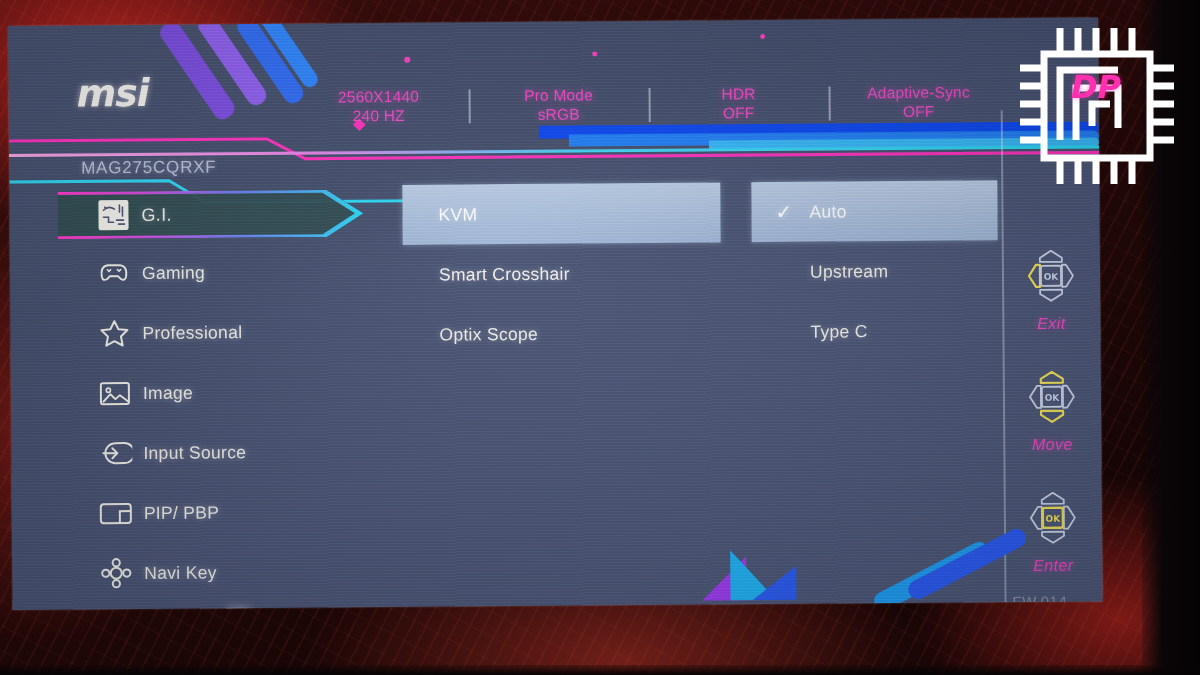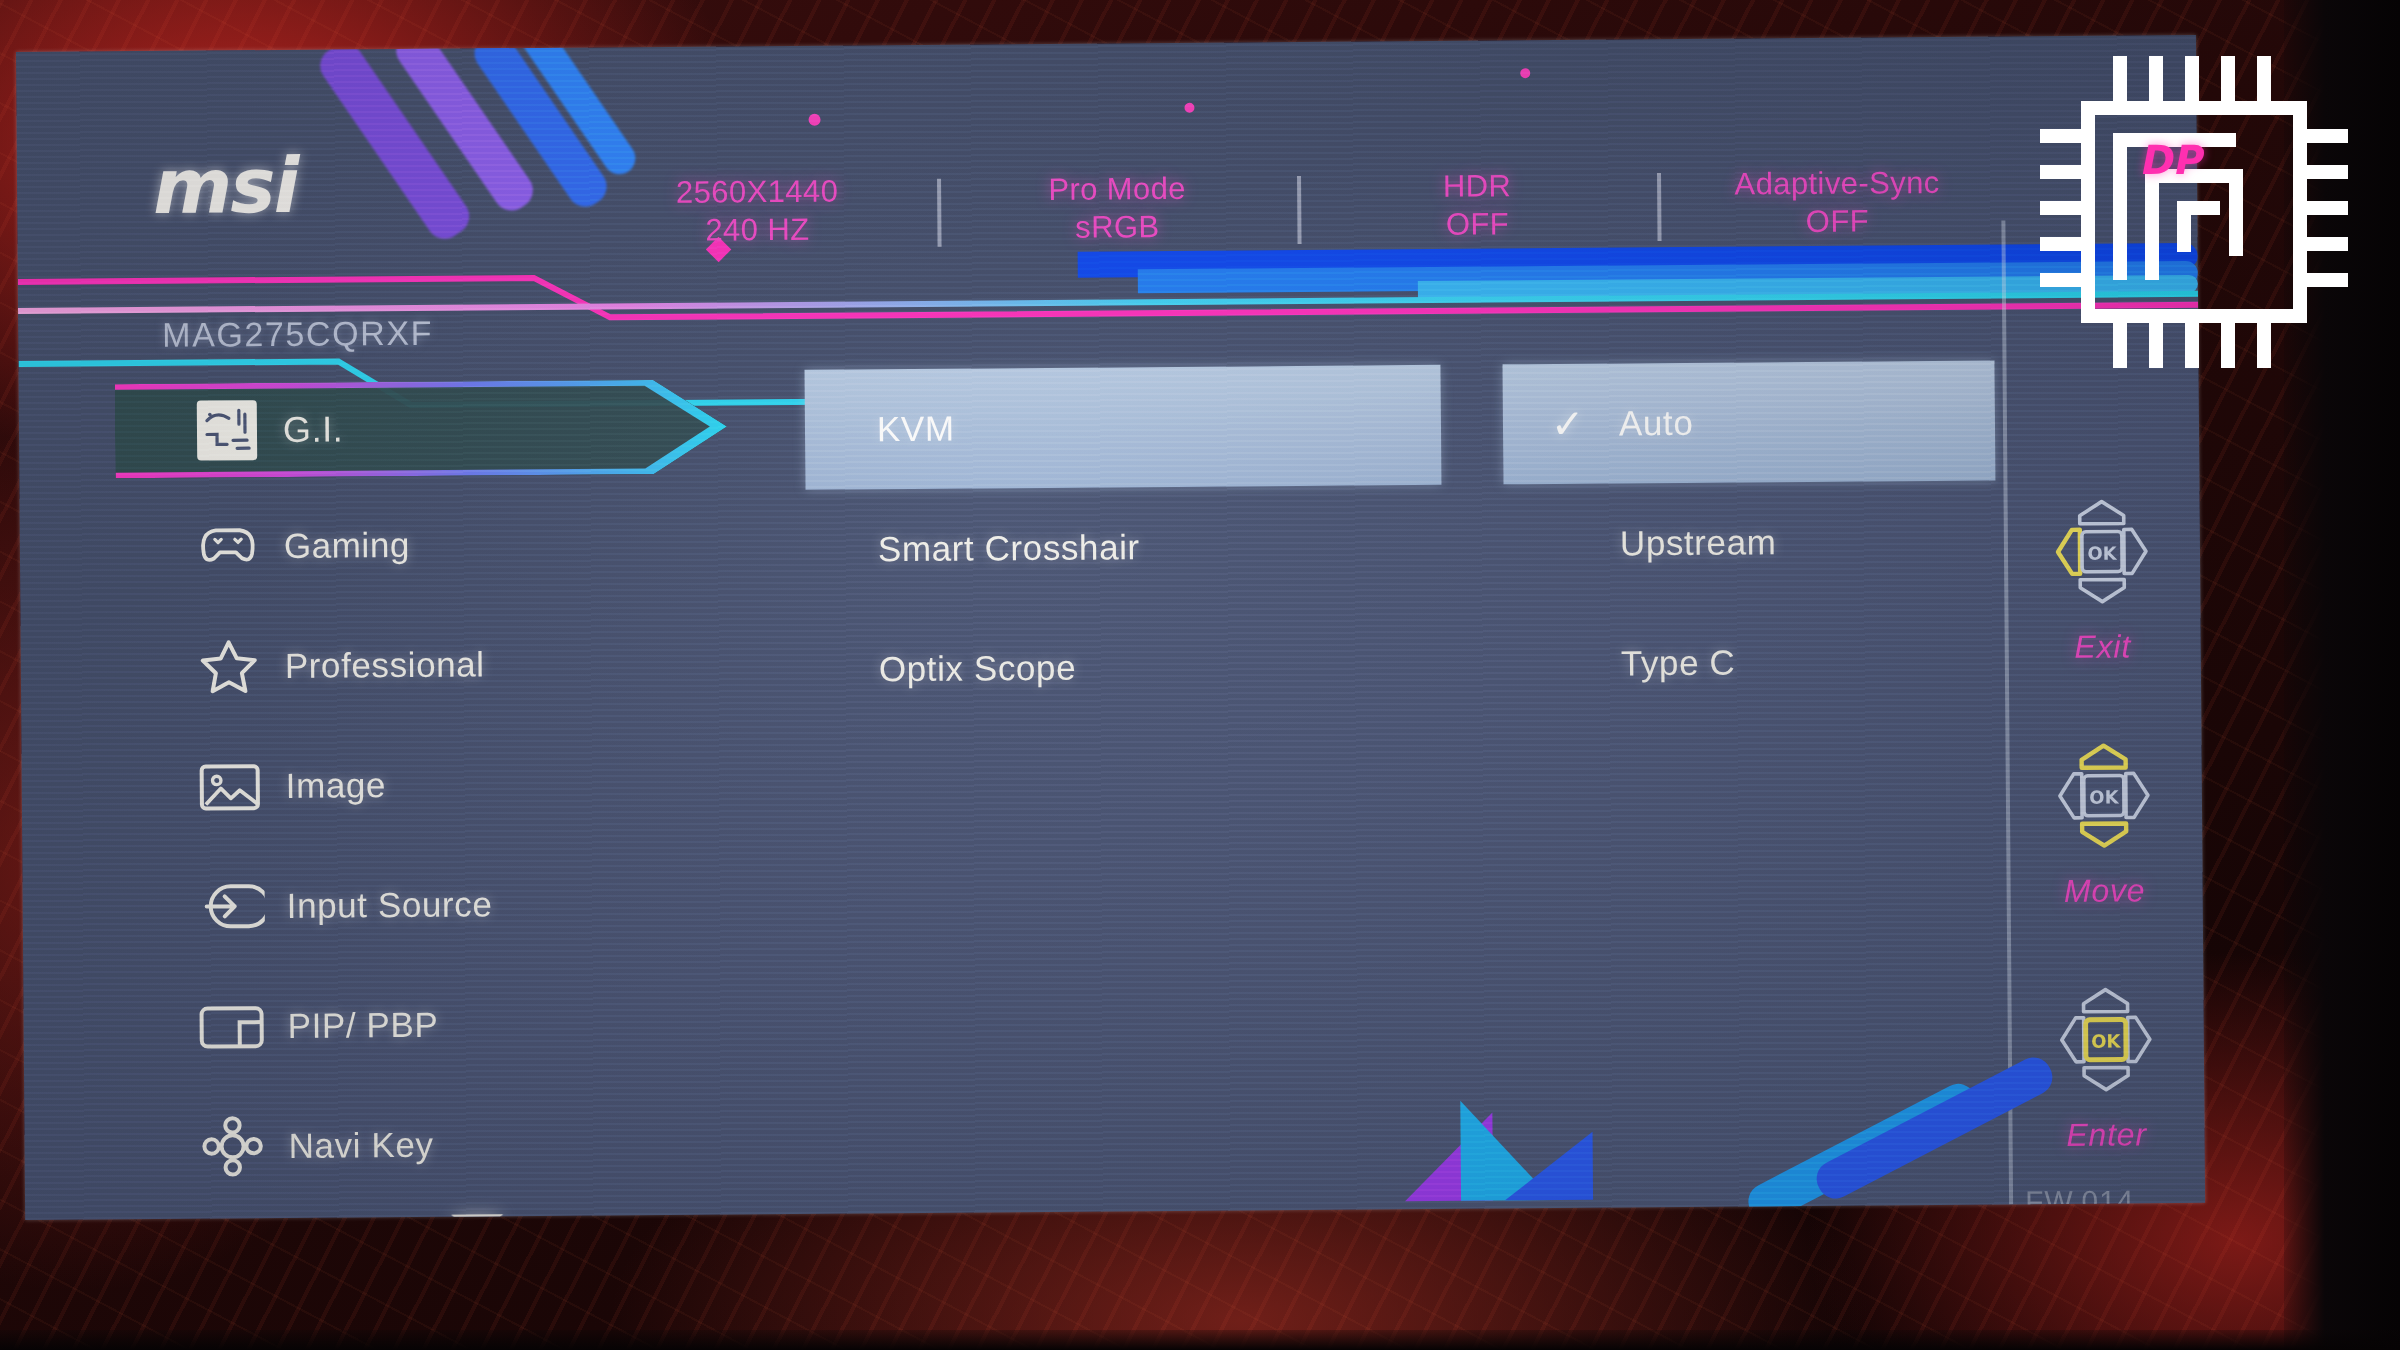--- a/index.html
+++ b/index.html
@@ -209,21 +209,21 @@
   }
   .bottom-bar { position:absolute; border-radius:9px; }
 
   
   #watermark {
     position:absolute; left:1016px; top:20px; width:168px; height:172px;
   }
   #watermark .dp {
     position:absolute; left:55px; top:48px;
     font-family:"DejaVu Sans", sans-serif;
-    font-weight:700; font-style:italic; font-size:20px;
+    font-weight:700; font-style:italic; font-size:32px;
     color:#ff2fb0;
     text-shadow:0 0 5px rgba(255,47,176,0.6);
   }
 </style>
 </head>
 <body>
 
 <div id="photo-bg"></div>
 <div id="bezel-right"></div>
 <div id="bezel-bottom"></div>

